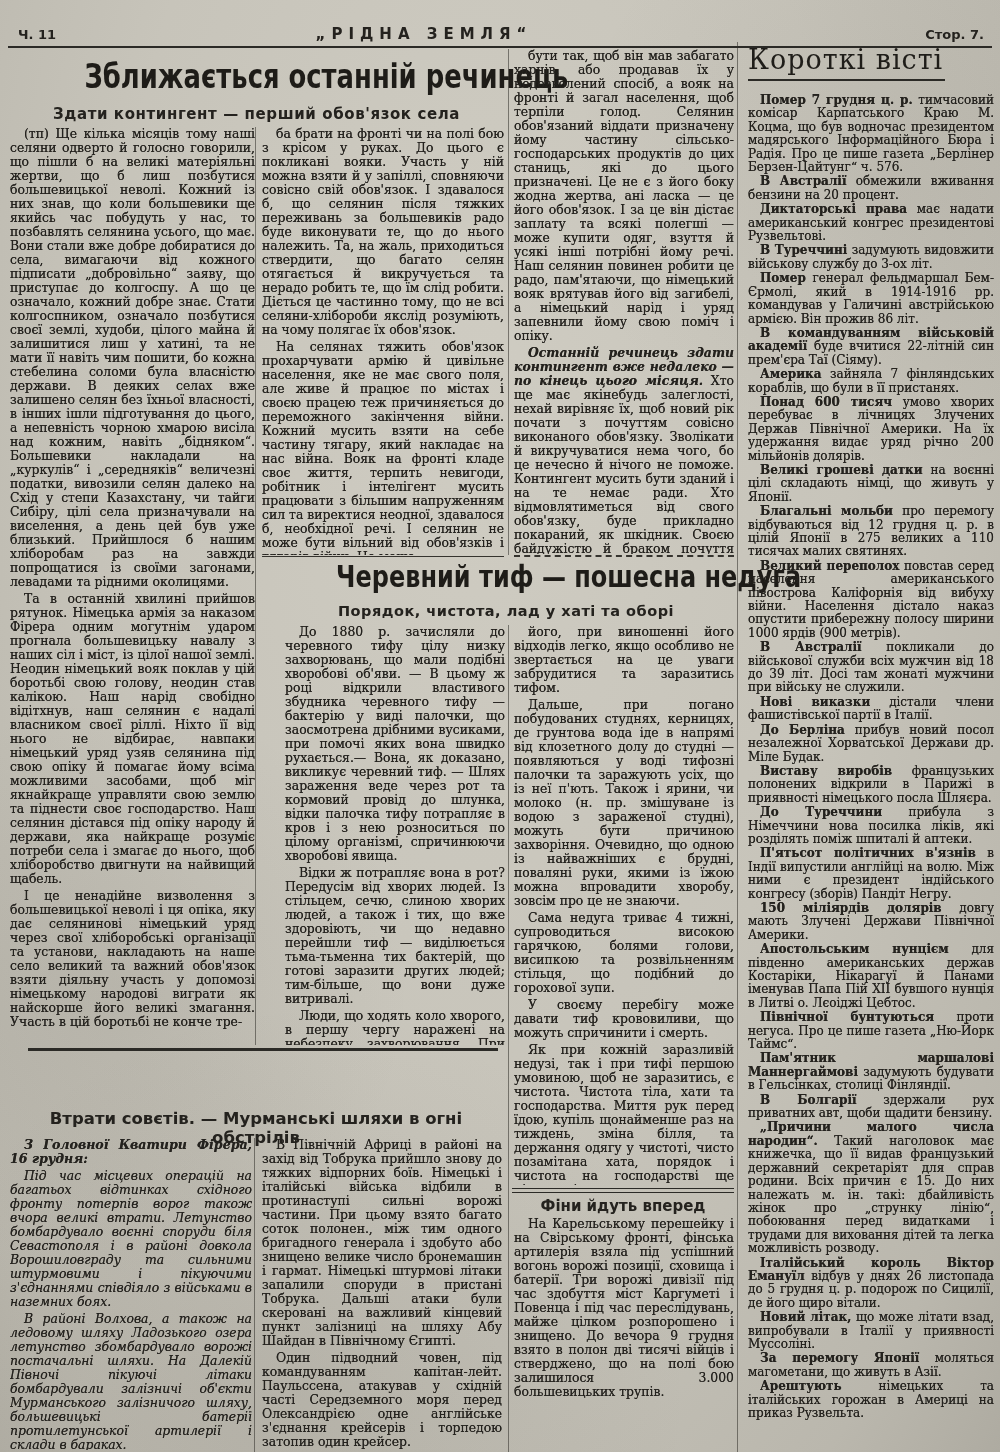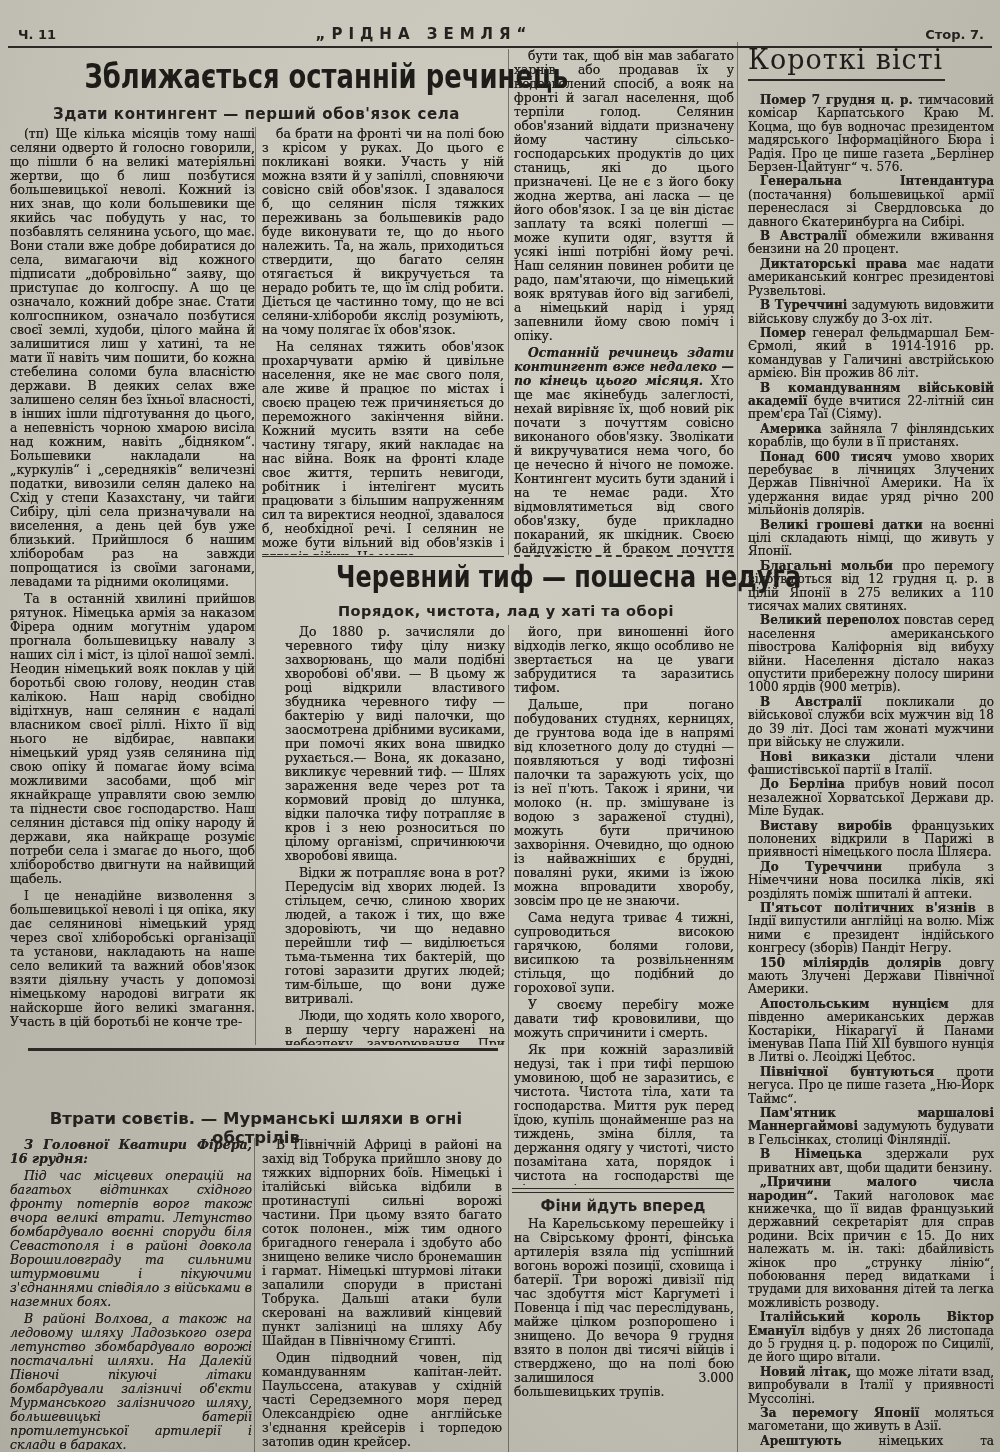--- a/index.html
+++ b/index.html
@@ -157,42 +157,41 @@
   <div class="abs col s-col2">
       <p>В Північній Африці в районі на захід від Тобрука прийшло знову до тяжких відпорних боїв. Німецькі і італійські війська відбили в протинаступі сильні ворожі частини. При цьому взято багато соток полонен., між тим одного бригадного генерала і здобуто або знищено велике число бронемашин і гармат. Німецькі штурмові літаки запалили споруди в пристані Тобрука. Дальші атаки були скеровані на важливий кінцевий пункт залізниці на шляху Абу Шайдан в Північному Єгипті.</p>
       <p>Один підводний човен, під командуванням капітан-лейт. Паульссена, атакував у східній часті Середземного моря перед Олександрією одне англійське з'єднання крейсерів і торпедою затопив один крейсер.</p>
     </div>
 
   <div class="abs n-headwrap">
     <h2>Короткі вісті</h2>
   </div>
   <div class="abs col n-body">
       <p><b>Помер 7 грудня ц. р.</b> тимчасовий комісар Карпатського Краю М. Коцма, що був водночас президентом мадярського Інформаційного Бюра і Радія. Про це пише газета „Берлінер Берзен-Цайтунг“ ч. 576.</p>
-      <p><b>Генеральна Інтендантура</b> (постачання) большевицької армії перенеслася зі Свердловська до давного Єкатеринбурга на Сибірі.</p>
       <p><b>В Австралії</b> обмежили вживання бензини на 20 процент.</p>
       <p><b>Диктаторські права</b> має надати американський конгрес президентові Рузвельтові.</p>
       <p><b>В Туреччині</b> задумують видовжити військову службу до 3-ох літ.</p>
       <p><b>Помер</b> генерал фельдмаршал Бем-Єрмолі, який в 1914-1916 рр. командував у Галичині австрійською армією. Він прожив 86 літ.</p>
       <p><b>В командуванням військовій академії</b> буде вчитися 22-літній син прем'єра Таї (Сіяму).</p>
       <p><b>Америка</b> зайняла 7 фінляндських кораблів, що були в її пристанях.</p>
       <p><b>Понад 600 тисяч</b> умово хворих перебуває в лічницях Злучених Держав Північної Америки. На їх удержання видає уряд річно 200 мільйонів долярів.</p>
       <p><b>Великі грошеві датки</b> на воєнні цілі складають німці, що живуть у Японії.</p>
       <p><b>Благальні мольби</b> про перемогу відбуваються від 12 грудня ц. р. в цілій Японії в 275 великих а 110 тисячах малих святинях.</p>
       <p><b>Великий переполох</b> повстав серед населення американського півострова Каліфорнія від вибуху війни. Населення дістало наказ опустити прибережну полосу ширини 1000 ярдів (900 метрів).</p>
       <p><b>В Австралії</b> покликали до військової служби всіх мужчин від 18 до 39 літ. Досі там жонаті мужчини при війську не служили.</p>
       <p><b>Нові виказки</b> дістали члени фашистівської партії в Італії.</p>
       <p><b>До Берліна</b> прибув новий посол незалежної Хорватської Держави др. Міле Будак.</p>
       <p><b>Виставу виробів</b> французьких полонених відкрили в Парижі в приявності німецького посла Шляєра.</p>
       <p><b>До Туреччини</b> прибула з Німеччини нова посилка ліків, які розділять поміж шпиталі й аптеки.</p>
       <p><b>П'ятьсот політичних в'язнів</b> в Індії випустили англійці на волю. Між ними є президент індійського конгресу (зборів) Пандіт Негру.</p>
       <p><b>150 міліярдів долярів</b> довгу мають Злучені Держави Північної Америки.</p>
       <p><b>Апостольським нунцієм</b> для південно американських держав Костаріки, Нікарагуї й Панами іменував Папа Пій XII бувшого нунція в Литві о. Лєоіджі Цебтос.</p>
       <p><b>Північної бунтуються</b> проти негуса. Про це пише газета „Ню-Йорк Таймс“.</p>
       <p><b>Пам'ятник маршалові Маннергаймові</b> задумують будувати в Гельсінках, столиці Фінляндії.</p>
-      <p><b>В Німецька</b> здержали рух приватних авт, щоби щадити бензину.</p>
+      <p><b>В Болгарії</b> здержали рух приватних авт, щоби щадити бензину.</p>
       <p><b>„Причини малого числа народин“.</b> Такий наголовок має книжечка, що її видав французький державний секретаріят для справ родини. Всіх причин є 15. До них належать м. ін. такі: дбайливість жінок про „струнку лінію“, побоювання перед видатками і трудами для виховання дітей та легка можливість розводу.</p>
       <p><b>Італійський король Віктор Емануїл</b> відбув у днях 26 листопада до 5 грудня ц. р. подорож по Сицилії, де його щиро вітали.</p>
       <p><b>Новий літак,</b> що може літати взад, випробували в Італії у приявності Муссоліні.</p>
       <p><b>За перемогу Японії</b> моляться магометани, що живуть в Азії.</p>
       <p><b>Арештують</b> німецьких та італійських горожан в Америці на приказ Рузвельта.</p>
     </div>
 
   <div class="abs vrule v1a"></div>
   <div class="abs vrule v2a"></div>
   <div class="abs vrule v2b"></div>

